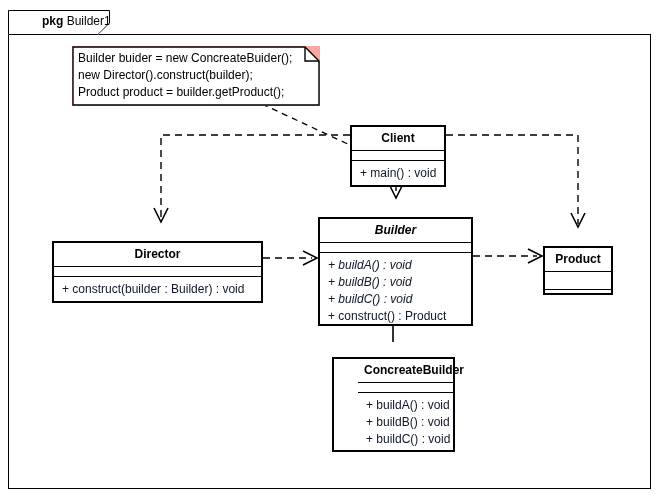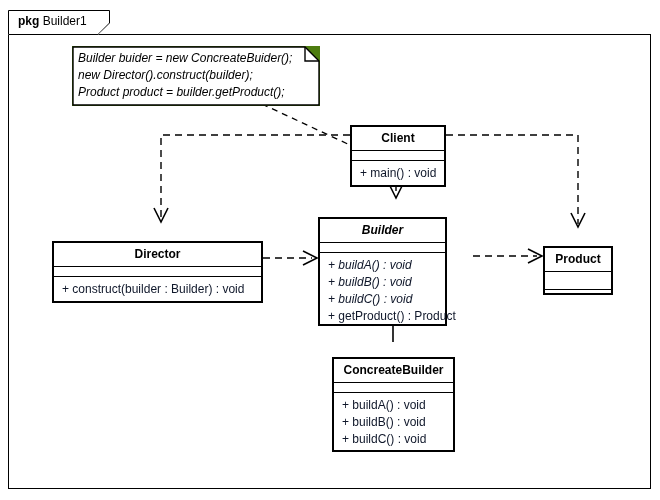--- a/index.html
+++ b/index.html
@@ -51,20 +51,21 @@
   .pkg-tab-label {
     position: absolute;
     left: 10px;
     top: 4px;
     font-size: 12px;
     color: #000000;
     white-space: nowrap;
   }
   .pkg-tab-label .kw {
     font-weight: bold;
+    margin-left: 24px;
   }
 
   
   .uml-class {
     position: absolute;
     background: #ffffff;
     border: 2px solid #000000;
     box-sizing: border-box;
     z-index: 5;
     margin-top: 15px;
@@ -107,23 +108,22 @@
     font-style: italic;
   }
 
   
   .note {
     position: absolute;
     left: 72px;
     top: 46px;
     width: 248px;
     height: 60px;
-    background: #4d7c0f;
+    background: #fca5a5;
     z-index: 6;
-    font-style: italic;
   }
   .note-shape {
     position: absolute;
     left: 0;
     top: 0;
     width: 100%;
     height: 100%;
   }
   .note-text {
     position: absolute;
@@ -239,46 +239,46 @@
   </div>
 
   <div class="uml-class" style="left:350px; top:110px; width:96px; height:62px;">
     <div class="uml-name">Client</div>
     <div class="uml-attrs"></div>
     <div class="uml-ops">
       <div class="row">+ main() : void</div>
     </div>
   </div>
 
-  <div class="uml-class" style="left:318px; top:202px; width:129px; height:109px;">
+  <div class="uml-class" style="left:318px; top:202px; width:155px; height:109px;">
     <div class="uml-name abstract">Builder</div>
     <div class="uml-attrs"></div>
     <div class="uml-ops">
       <div class="row abstract">+ buildA() : void</div>
       <div class="row abstract">+ buildB() : void</div>
       <div class="row abstract">+ buildC() : void</div>
-      <div class="row">+ getProduct() : Product</div>
+      <div class="row">+ construct() : Product</div>
     </div>
   </div>
 
   <div class="uml-class" style="left:52px; top:226px; width:211px; height:62px;">
     <div class="uml-name">Director</div>
     <div class="uml-attrs"></div>
     <div class="uml-ops">
       <div class="row">+ construct(builder : Builder) : void</div>
     </div>
   </div>
 
   <div class="uml-class" style="left:543px; top:231px; width:70px; height:49px;">
     <div class="uml-name">Product</div>
     <div class="uml-attrs tall"></div>
     <div class="uml-ops empty"></div>
   </div>
 
-  <div class="uml-class" style="left:332px; top:342px; width:123px; height:95px;">
+  <div class="uml-class" style="left:332px; top:342px; width:123px; height:95px;padding-left:24px;">
     <div class="uml-name">ConcreateBuilder</div>
     <div class="uml-attrs"></div>
     <div class="uml-ops">
       <div class="row">+ buildA() : void</div>
       <div class="row">+ buildB() : void</div>
       <div class="row">+ buildC() : void</div>
     </div>
   </div>
 
 </div>

